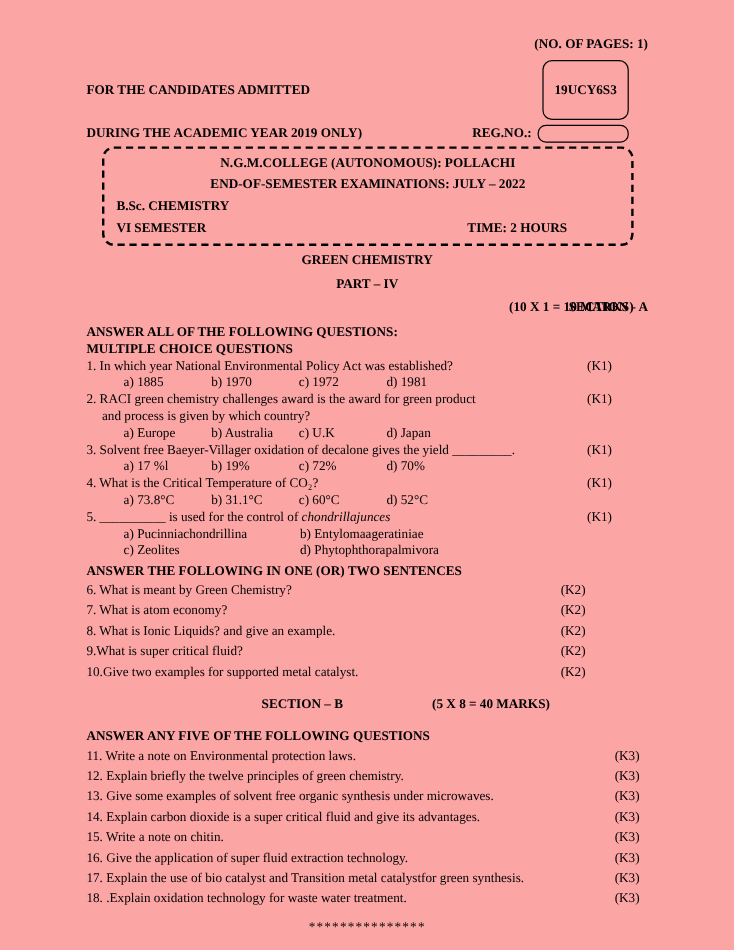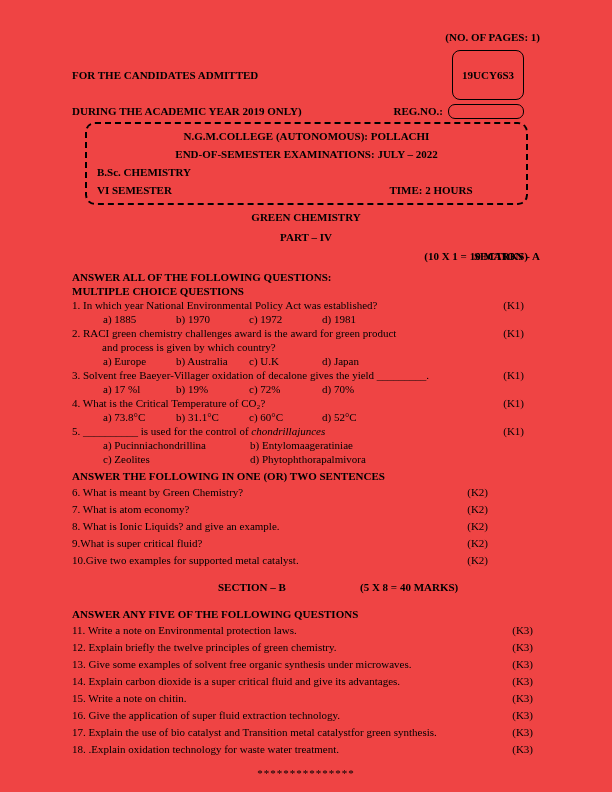--- a/index.html
+++ b/index.html
@@ -1,17 +1,17 @@
 <!DOCTYPE html>
 <html><head>
 <meta charset="utf-8">
 <style>
   html,body { margin:0; padding:0; background:#e9e9e9; }
   .page {
-    width:612px; height:792px; margin:0 auto; background:#ef4444;
+    width:612px; height:792px; margin:0 auto; background:#fca5a5;
     font-family:"Liberation Serif","DejaVu Serif",serif;
     color:#000; box-sizing:border-box; padding:30px 72px 0 72px;
     font-size:11px; position:relative; overflow:hidden;
   }
   .b { font-weight:bold; }
   .pages-line { text-align:right; font-weight:bold; line-height:14px; margin-bottom:6px; }
   .hdr-row { display:flex; justify-content:space-between; align-items:center; margin-bottom:2px; }
   .hdr-row .left { font-weight:bold; line-height:18px; }
   .code-box {
     border:1.5px solid #000; border-radius:8px; padding:16px 9px;
@@ -32,24 +32,24 @@
   .subject-title { margin-top:5px; }
   .section-row { position:relative; height:15px; margin-top:5px; font-weight:bold; }
   .sec-a-title { position:absolute; left:0; right:0; text-align:right; }
   .sec-a-marks { position:absolute; right:12px; }
   .sec-b-title { position:absolute; left:146px; }
   .sec-b-marks { position:absolute; left:288px; }
   .instr { font-weight:bold; line-height:14px; }
   .instr-first { margin-top:5px; }
   .qrow { display:flex; justify-content:space-between; align-items:flex-start; line-height:14px; }
   .qrow .mark { flex:none; }
-  .mr-k1 { margin-right:16px; }
+  .mr-k1 { margin-right:30px; }
   .mr-k2 { margin-right:52px; }
   .mr-k3 { margin-right:7px; }
-  .cont-line { margin-left:30px; }
+  .cont-line { margin-left:13px; }
   .opts { margin-left:31px; display:flex; line-height:14px; }
   .opts .o { width:73px; }
   .opts .o:last-child { width:auto; }
   .opts-wide .o { width:147px; }
   .short-heading { margin-top:3px; line-height:15px; }
   .short-list .qrow { line-height:17px; }
   .secb-block { margin-top:12px; }
   .secb-instr { margin-top:11px; line-height:15px; }
   .secb-list .qrow { line-height:17px; }
   .footer-sep { text-align:center; margin-top:8px; letter-spacing:1px; line-height:14px; }

